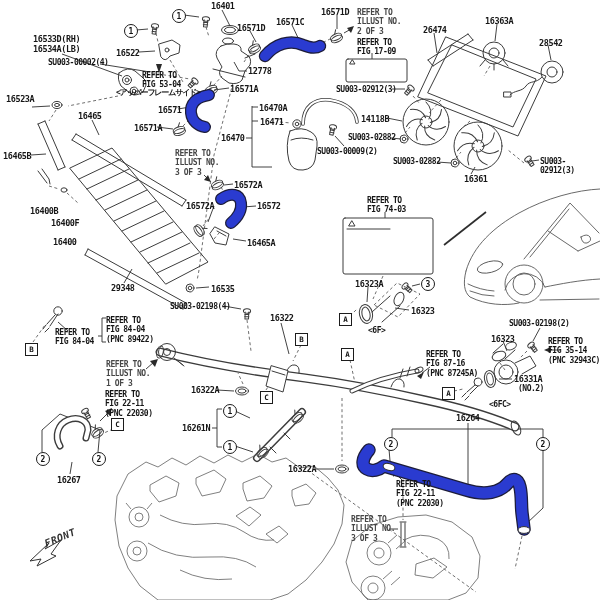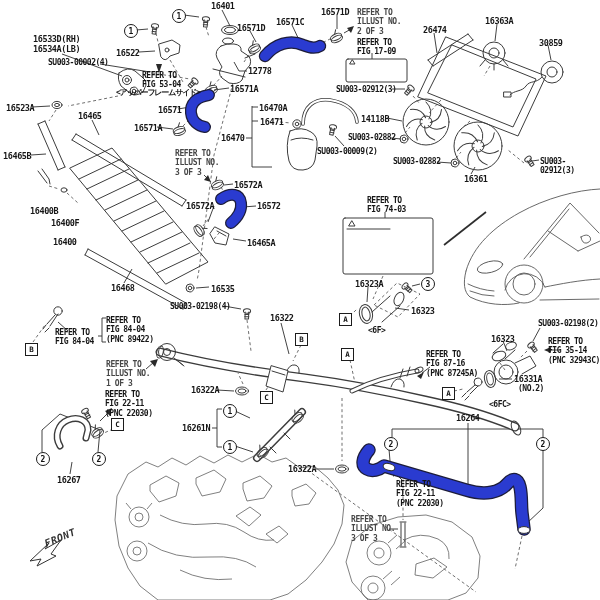--- a/index.html
+++ b/index.html
@@ -404,37 +404,37 @@
     <ellipse cx="389" cy="467" rx="6" ry="3.4" transform="rotate(15 389 467)"></ellipse>
     <ellipse cx="524" cy="530" rx="6" ry="3.4"></ellipse>
   </g>
 
   <path d="M61,540 L45,549 L49,543 L30,561 L41,559 L37,566 L56,556 L51,554 Z" fill="none" stroke="#333" stroke-width="1"></path>
 </svg>
 
 <div class="lbl" style="left:33px;top:34px">16533D(RH)
 16534A(LB)</div>
 <div class="lbl sm" style="left:48px;top:58px">SU003-00002(4)</div>
-<div class="lbl" style="left:6px;top:103px">16523A</div>
+<div class="lbl" style="left:6px;top:94px">16523A</div>
 <div class="lbl" style="left:116px;top:48px">16522</div>
 <div class="lbl" style="left:211px;top:1px">16401</div>
 <div class="lbl" style="left:237px;top:23px">16571D</div>
 <div class="lbl" style="left:276px;top:17px">16571C</div>
 <div class="lbl" style="left:248px;top:66px">12778</div>
 <div class="lbl" style="left:230px;top:84px">16571A</div>
 <div class="lbl" style="left:321px;top:7px">16571D</div>
 <div class="lbl gray" style="left:357px;top:8px">REFER TO
 ILLUST NO.
 2 OF 3</div>
 <div class="lbl sm" style="left:357px;top:38px">REFER TO
 FIG 17-09</div>
 <div class="lbl sm" style="left:336px;top:85px">SU003-02912(3)</div>
 <div class="lbl" style="left:423px;top:25px">26474</div>
 <div class="lbl" style="left:485px;top:16px">16363A</div>
-<div class="lbl" style="left:539px;top:38px">30859</div>
+<div class="lbl" style="left:539px;top:38px">28542</div>
 <div class="lbl sm" style="left:142px;top:71px">REFER TO
 FIG 53-04</div>
 <div class="lbl jp" style="left:116px;top:88px">&lt;アッパーフレームサイド&gt;</div>
 <div class="lbl" style="left:78px;top:111px">16465</div>
 <div class="lbl" style="left:158px;top:105px">16571</div>
 <div class="lbl" style="left:134px;top:123px">16571A</div>
 <div class="lbl" style="left:3px;top:151px">16465B</div>
 <div class="lbl gray" style="left:175px;top:149px">REFER TO
 ILLUST NO.
 3 OF 3</div>
@@ -442,21 +442,21 @@
 <div class="lbl" style="left:260px;top:117px">16471</div>
 <div class="lbl" style="left:221px;top:133px">16470</div>
 <div class="lbl sm" style="left:317px;top:147px">SU003-00009(2)</div>
 <div class="lbl" style="left:234px;top:180px">16572A</div>
 <div class="lbl" style="left:186px;top:201px">16572A</div>
 <div class="lbl" style="left:257px;top:201px">16572</div>
 <div class="lbl" style="left:247px;top:238px">16465A</div>
 <div class="lbl" style="left:30px;top:206px">16400B</div>
 <div class="lbl" style="left:51px;top:218px">16400F</div>
 <div class="lbl" style="left:53px;top:237px">16400</div>
-<div class="lbl" style="left:111px;top:283px">16468</div>
+<div class="lbl" style="left:111px;top:283px">29348</div>
 <div class="lbl" style="left:211px;top:284px">16535</div>
 <div class="lbl" style="left:361px;top:114px">14118B</div>
 <div class="lbl sm" style="left:348px;top:133px">SU003-02882</div>
 <div class="lbl sm" style="left:393px;top:157px">SU003-02882</div>
 <div class="lbl" style="left:464px;top:174px">16361</div>
 <div class="lbl sm" style="left:540px;top:157px">SU003-02912(3)</div>
 <div class="lbl sm" style="left:367px;top:196px">REFER TO
 FIG 74-03</div>
 <div class="lbl" style="left:355px;top:279px">16323A</div>
 <div class="lbl" style="left:411px;top:306px">16323</div>
@@ -475,21 +475,21 @@
 FIG 22-11
 (PNC 22030)</div>
 <div class="lbl" style="left:57px;top:475px">16267</div>
 <div class="lbl" style="left:191px;top:385px">16322A</div>
 <div class="lbl" style="left:182px;top:423px">16261N</div>
 <div class="lbl" style="left:288px;top:464px">16322A</div>
 <div class="lbl sm" style="left:426px;top:350px">REFER TO
 FIG 87-16
 (PNC 87245A)</div>
 <div class="lbl" style="left:491px;top:334px">16323</div>
-<div class="lbl sm" style="left:538px;top:319px">SU003-02198(2)</div>
+<div class="lbl sm" style="left:509px;top:319px">SU003-02198(2)</div>
 <div class="lbl sm" style="left:548px;top:337px">REFER TO
 FIG 35-14
 (PNC 32943C)</div>
 <div class="lbl" style="left:514px;top:374px">16331A</div>
 <div class="lbl sm" style="left:518px;top:384px">(NO.2)</div>
 <div class="lbl sm" style="left:489px;top:400px">&lt;6FC&gt;</div>
 <div class="lbl" style="left:456px;top:413px">16264</div>
 <div class="lbl sm" style="left:396px;top:480px">REFER TO
 FIG 22-11
 (PNC 22030)</div>

